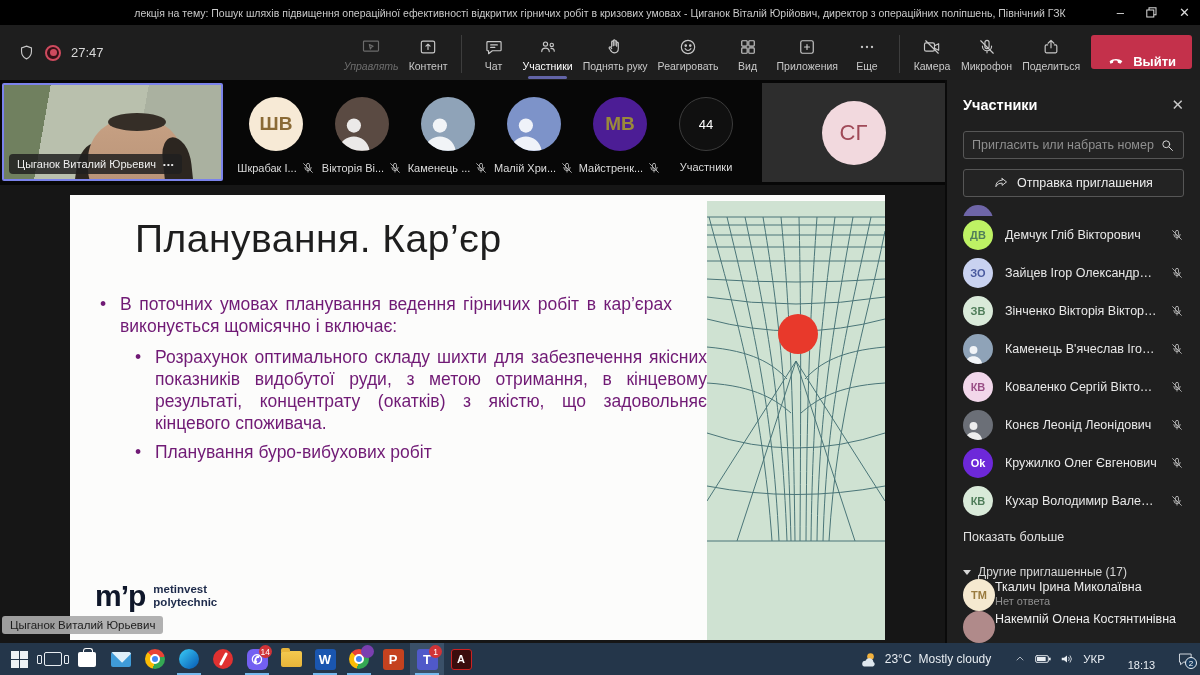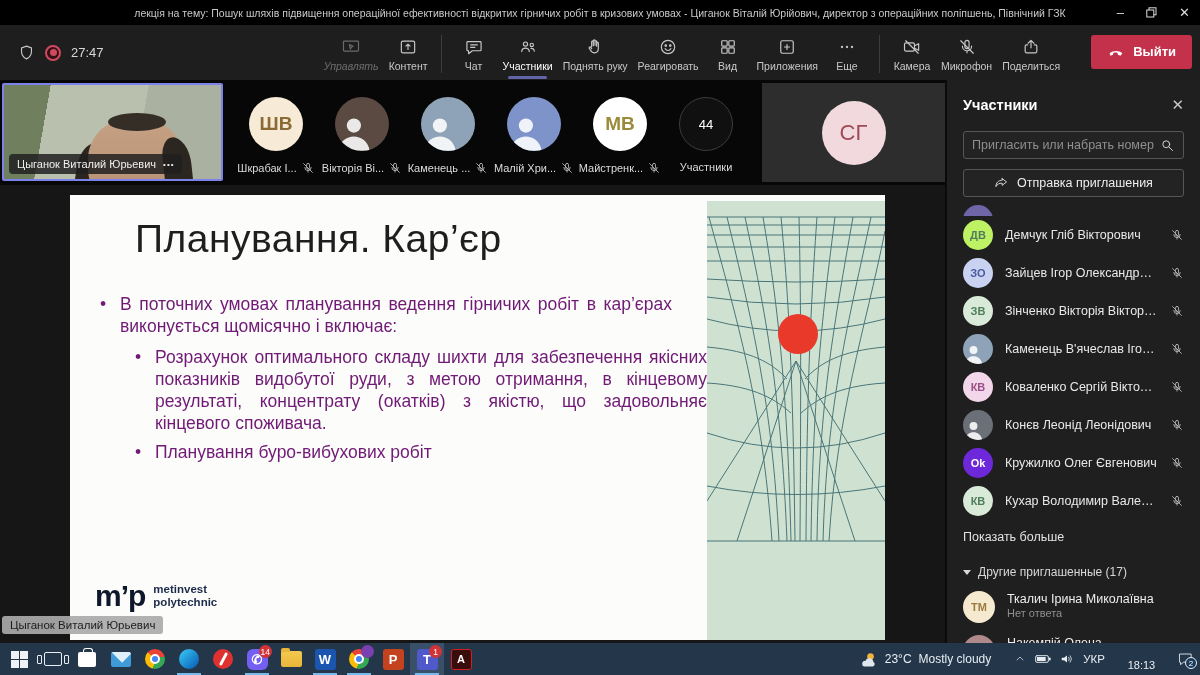--- a/index.html
+++ b/index.html
@@ -25,22 +25,22 @@
   .tb-group { display:flex; align-items:flex-start; margin-left:auto; margin-right:8px; }
   .tbtn { display:flex; flex-direction:column; align-items:center; gap:3px; min-width:48px;
     padding:4px 5px 0 5px; color:#c8c8c8; font-size:10.5px; position:relative; cursor:pointer; }
   .tbtn svg { width:20px; height:20px; stroke:#c8c8c8; fill:none; stroke-width:1.4;
     stroke-linecap:round; stroke-linejoin:round; }
   .tbtn.dim { opacity:.45;font-style:italic; }
   .tbtn.active .lbl { color:#fff; }
   .tbtn.active::after { content:""; position:absolute; bottom:-7px; left:18%; width:64%; height:2.5px;
     background:#6264a7; border-radius:2px; }
   .tb-sep { width:1px; height:38px; background:#3d3d3d; margin:2px 8px 0 8px; }
-  .leave-btn { margin-left:26px; margin-top:2px; background:#c4314b; color:#fff; border-radius:3px;
-    height:34px; padding:0 16px; display:flex; align-items:center; gap:8px; font-size:13px;
+  .leave-btn { margin-left:6px; margin-top:2px; background:#c4314b; color:#fff; border-radius:3px;
+    height:34px; padding:0 16px; display:flex; align-items:flex-end; gap:8px; font-size:13px;
     font-weight:bold; cursor:pointer; }
   .leave-btn svg { width:18px; height:18px; fill:#fff; }
 
   
   .filmstrip { position:absolute; top:80px; left:0; width:945px; height:105px; background:#070707; }
   .speaker { position:absolute; left:2px; top:3px; width:221px; height:98px; border:2px solid #7b83eb;
     border-radius:2px; background:linear-gradient(100deg,#70805f 0 20%,#b9c0ad 20% 62%,#aab1a0 62%);
     overflow:hidden; }
   .head { position:absolute; right:38px; bottom:-26px; width:95px; height:88px; border-radius:48% 48% 40% 40%;
     background:linear-gradient(#c7a184, #b58f73); }
@@ -106,21 +106,21 @@
   .p-row { height:38px; display:flex; align-items:center; gap:12px; cursor:pointer; }
   .p-avatar { width:30px; height:30px; border-radius:50%; flex:0 0 30px; display:flex; align-items:center;
     justify-content:center; font-size:11px; font-weight:bold; overflow:hidden; position:relative; }
   .p-name { flex:1; color:#e9e9e9; font-size:12.5px; white-space:nowrap; overflow:hidden;
     text-overflow:ellipsis; }
   .show-more { margin-top:10px; color:#e2e2e2; font-size:12.5px; cursor:pointer; }
   .sb-section { margin-top:21px; display:flex; align-items:center; gap:7px; color:#d8d8d8; font-size:12px;
     cursor:pointer; }
   .caret { width:0; height:0; border-left:4px solid transparent; border-right:4px solid transparent;
     border-top:5px solid #d8d8d8; }
-  .inv-row { margin-top:12px; display:flex; gap:12px; cursor:pointer; }
+  .inv-row { display:flex; cursor:pointer; }
   .inv-av { width:32px; height:32px; border-radius:50%; flex:0 0 32px; display:flex; align-items:center;
     justify-content:center; font-size:11px; font-weight:bold; position:relative; overflow:visible; }
   .inv-name { color:#eee; font-size:12.5px; line-height:1.3; }
   .inv-status { color:#8f8f8f; font-size:11px; }
 
   
   .taskbar { position:absolute; bottom:0; left:0; right:0; height:32px; background:#24364a;
     display:flex; align-items:center; padding-left:2px; }
   .tb-icon { width:34px; height:32px; display:flex; align-items:center; justify-content:center;
     position:relative; cursor:pointer; }
@@ -367,21 +367,21 @@
           <span>Малій Хри...</span>
           <span class="mic-slot">
             <svg viewBox="0 0 24 24">
               <path d="M9.5 6.5a2.5 2.5 0 015 0v5a2.5 2.5 0 01-5 0z"></path>
               <path d="M6.5 11a5.5 5.5 0 0011 0M12 16.5V19M4.5 4.5l15 15"></path>
             </svg>
           </span>
         </span>
     </div>
     <div class="strip-item">
-      <span class="avx" style="background: #ffffff; color: rgb(154, 138, 58);">МВ</span>
+      <span class="avx" style="background: #4c1d95; color: rgb(154, 138, 58);">МВ</span>
       <span class="strip-name">
           <span>Майстренк...</span>
           <span class="mic-slot">
             <svg viewBox="0 0 24 24">
               <path d="M9.5 6.5a2.5 2.5 0 015 0v5a2.5 2.5 0 01-5 0z"></path>
               <path d="M6.5 11a5.5 5.5 0 0011 0M12 16.5V19M4.5 4.5l15 15"></path>
             </svg>
           </span>
         </span>
     </div>

